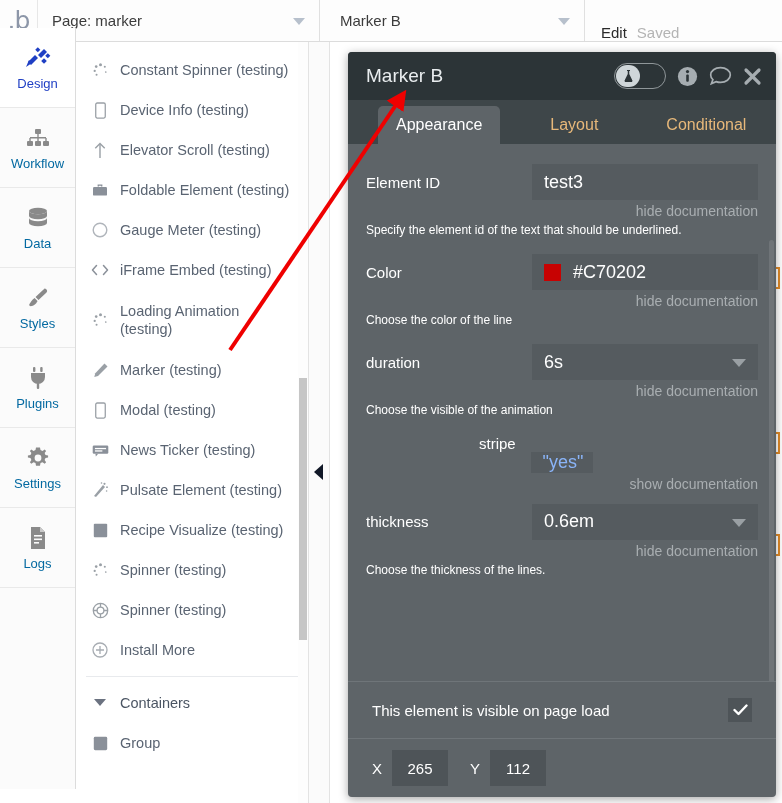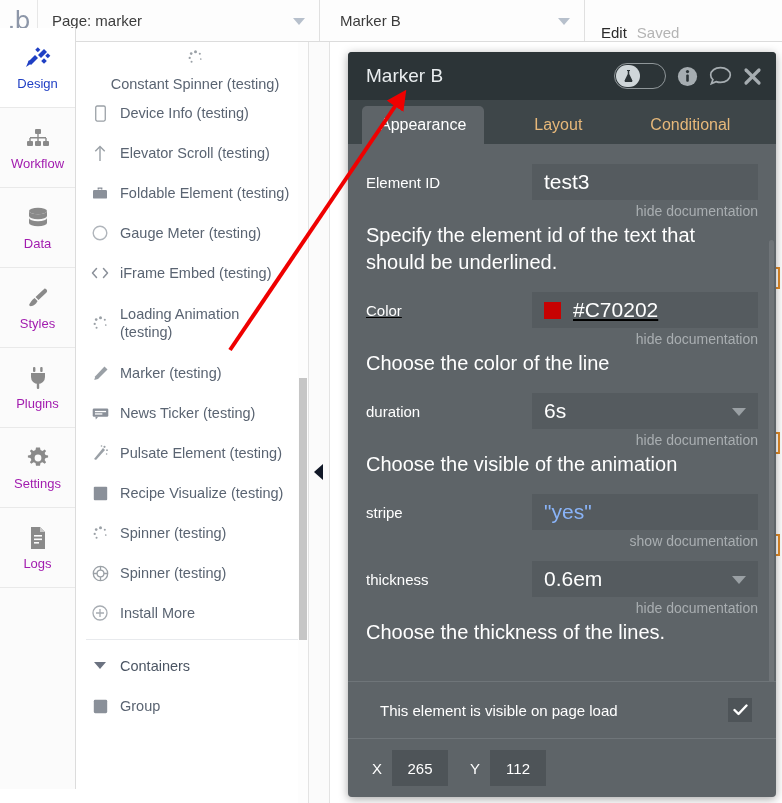--- a/index.html
+++ b/index.html
@@ -48,21 +48,21 @@
   
   .rail {
     position: absolute; left: 0; top: 28px; width: 76px; height: 761px;
     background: #fbfbfb; border-right: 1px solid #dcdcdc;
   }
   .rail-item {
     height: 80px; display: flex; flex-direction: column;
     align-items: center; justify-content: center; gap: 5px;
     border-bottom: 1px solid #e9e9e9; cursor: pointer;
   }
-  .rail-item .rlabel { font-size: 13px; color: #a21caf; }
+  .rail-item .rlabel { font-size: 13px; color: #0369a1; }
   .rail-item.active { background: #ffffff; }
   .rail-item.active .rlabel { color: #1f3fc4; }
   .rail-ico { height: 26px; display:flex; align-items:center; justify-content:center; }
   .rail-ico svg { display: block; }
 
   
   .palette {
     position: absolute; left: 76px; top: 42px; width: 232px; height: 761px;
     background: #fff; overflow: hidden;
   }
@@ -142,57 +142,57 @@
   }
   .hdr-ico { cursor: pointer; display: flex; align-items: center; }
 
   .pp-tabs {
     height: 44px; flex: 0 0 44px; background: #3e4649;
     display: flex; align-items: flex-end; padding-left: 14px;
   }
   .pp-tab {
     height: 38px; display: flex; align-items: center; justify-content: center;
     font-size: 16px; color: #e7b87a; cursor: pointer;
-    padding: 0 18px; border-radius: 5px 5px 0 0;
+    padding: 0 18px; border-radius: 5px 5px 0 0; margin-left: 16px;
   }
   .pp-tab.active { background: #5e6468; color: #ffffff; }
 
   .pp-body {
     flex: 1 1 auto; padding: 14px 18px 0 18px; overflow: hidden; position: relative;
   }
   .field-row { display: flex; align-items: center; margin-top: 12px; }
   .field-row:first-child { margin-top: 6px; }
   .field-label { width: 166px; font-size: 15px; color: #ffffff; }
   .field-input {
     flex: 1; height: 36px; background: #555b5f; border: none;
     display: flex; align-items: center; padding: 0 10px 0 12px;
-    font-size: 21px; color: #ffffff; position: relative; cursor: text;
+    font-size: 18px; color: #ffffff; position: relative; cursor: text;
   }
   .field-input.dropdown { cursor: pointer; }
   .field-input .dd-caret {
     position: absolute; right: 12px; top: 50%; margin-top: -3px;
     width: 0; height: 0; border-left: 7px solid transparent;
     border-right: 7px solid transparent; border-top: 8px solid #9aa0a4;
   }
   .swatch {
     width: 17px; height: 17px; margin-right: 12px; display: inline-block;
     flex: 0 0 17px;
   }
   .val-dyn { color: #8ab4f8; }
   .doc-toggle {
     text-align: right; font-size: 14px; color: #a9aeb1;
     margin-top: 3px; cursor: pointer;
   }
   .doc-text {
-    font-size: 20px; color: #ffffff; line-height: 1.35; margin-top: 3px;
+    font-size: 12px; color: #ffffff; line-height: 1.35; margin-top: 3px;
   }
 
   .pp-footer-sep { height:1px; background:#6f7579; margin: 0; }
   .pp-visible {
-    height: 56px; display: flex; align-items: center; padding: 0 24px 0 32px;
+    height: 56px; display: flex; align-items: center; padding: 0 24px 0 24px;
     flex: 0 0 56px;
   }
   .pp-visible .vis-label { flex: 1; font-size: 15px; color: #ffffff; }
   .checkbox {
     width: 24px; height: 24px; background: #4e5458;
     display: flex; align-items: center; justify-content: center; cursor: pointer;
   }
   .pp-coords {
     height: 58px; display: flex; align-items: center; gap: 0; padding: 0 24px;
     flex: 0 0 58px;
@@ -334,21 +334,21 @@
             <rect x="6" y="16" width="5" height="1.6" fill="#fbfbfb"></rect>
           </g>
         </svg>
       </span>
       <span class="rlabel">Logs</span>
     </div>
   </div>
 
   <div class="palette">
 
-    <div class="pal-row" style="margin-top:8px;flex-direction:column;">
+    <div class="pal-row" style="margin-top:8px;">
       <span class="pal-ico">
         <svg width="15" height="15" viewBox="0 0 16 16">
             <g fill="#9aa0a6">
           <circle cx="8" cy="1.8" r="1.6"></circle>
               <circle cx="3.4" cy="3.8" r="1.4"></circle>
           <circle cx="1.8" cy="8.4" r="1.2"></circle>
               <circle cx="3.8" cy="12.6" r="1.1"></circle>
           <circle cx="12.6" cy="4" r="1.1"></circle>
               <circle cx="13.6" cy="9.6" r="0.9"></circle>
         </g>
@@ -431,20 +431,28 @@
       <span class="pal-ico">
         <svg width="17" height="17" viewBox="0 0 18 18">
             <g fill="#9aa0a6">
           <path d="M13.2 1.6 L16.4 4.8 L6.4 14.8 L2.4 15.9 L3.5 11.9 Z"></path>
         </g>
           </svg>
       </span>
       <span class="pal-label">Marker (testing)</span>
     </div>
 
+    <div class="pal-row">
+      <span class="pal-ico">
+        <svg width="11" height="17" viewBox="0 0 12 18">
+            <rect x="0.8" y="0.8" width="10.4" height="16.4" rx="1.6" fill="none" stroke="#9aa0a6" stroke-width="1.4"></rect>
+          </svg>
+      </span>
+      <span class="pal-label">Modal (testing)</span>
+    </div>
 
     <div class="pal-row">
       <span class="pal-ico">
         <svg width="17" height="13" viewBox="0 0 18 14">
             <g fill="#8a9099">
           <rect x="0.6" y="1.6" width="16.8" height="9" rx="1.4"></rect>
           <path d="M3.5 10.6 L6.5 10.6 L4 13.4 Z"></path>
           <rect x="3" y="4.2" width="12" height="1.4" fill="#fff"></rect>
           <rect x="3" y="6.8" width="8" height="1.4" fill="#fff"></rect>
             </g>
@@ -618,41 +626,41 @@
 
       <div class="field-row">
         <span class="field-label">Element ID</span>
         <div class="field-input">
           <span>test3</span>
         </div>
       </div>
       <div class="doc-toggle">hide documentation</div>
       <div class="doc-text">Specify the element id of the text that should be underlined.</div>
 
-      <div class="field-row" style="margin-top:16px;text-decoration:underline;">
+      <div class="field-row" style="margin-top:16px;">
         <span class="field-label">Color</span>
         <div class="field-input">
           <span class="swatch" id="color-swatch" style="background: rgb(199, 2, 2);"></span>
           <span>#C70202</span>
         </div>
       </div>
       <div class="doc-toggle">hide documentation</div>
       <div class="doc-text">Choose the color of the line</div>
 
       <div class="field-row" style="margin-top:16px;">
         <span class="field-label">duration</span>
         <div class="field-input dropdown">
           <span>6s</span>
           <span class="dd-caret"></span>
         </div>
       </div>
       <div class="doc-toggle">hide documentation</div>
       <div class="doc-text">Choose the visible of the animation</div>
 
-      <div class="field-row" style="margin-top:16px;">
+      <div class="field-row" style="margin-top:16px;flex-direction:column;">
         <span class="field-label">stripe</span>
         <div class="field-input">
           <span class="val-dyn">"yes"</span>
         </div>
       </div>
       <div class="doc-toggle">show documentation</div>
 
       <div class="field-row" style="margin-top:12px;">
         <span class="field-label">thickness</span>
         <div class="field-input dropdown">

